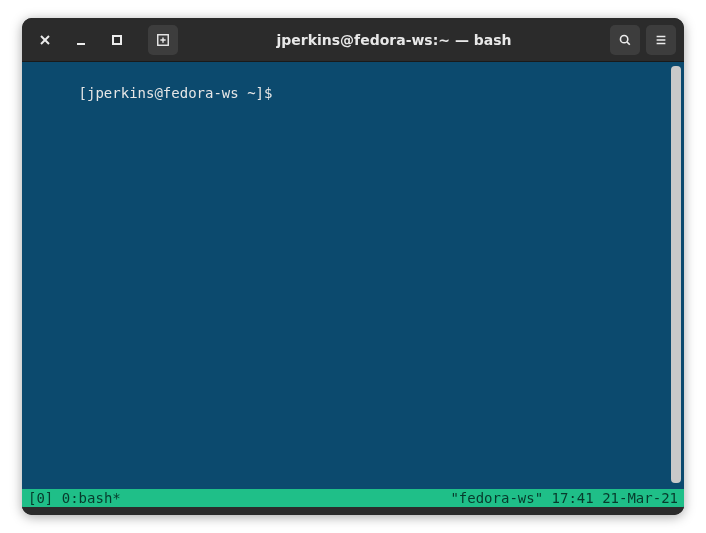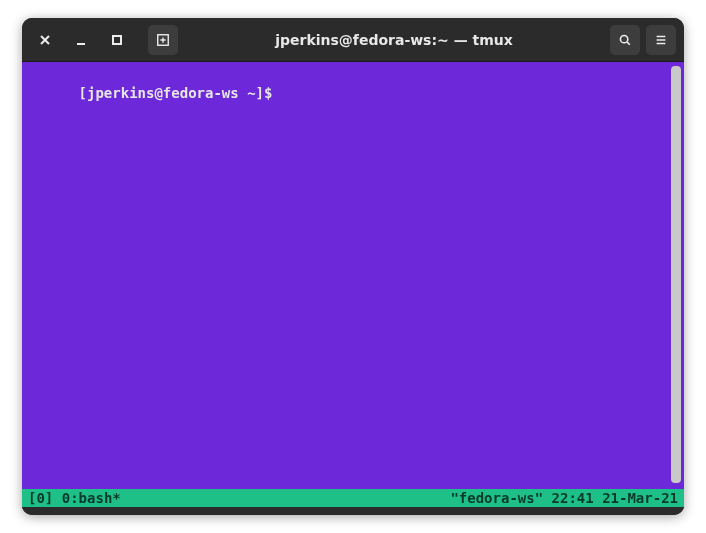--- a/index.html
+++ b/index.html
@@ -61,27 +61,26 @@
     .tb-right {
       display: flex;
       gap: 6px;
     }
     .tb-right .tb-btn {
       background: #3d3d3d;
     }
 
     .terminal-body {
       flex: 1;
-      background: #6d28d9;
+      background: #0c4a6e;
       color: #e6e6e6;
       font-size: 14px;
       line-height: 18px;
       display: flex;
       position: relative;
-      font-weight: bold;
     }
     .term-content {
       flex: 1;
       padding: 4px 6px 0 6px;
       white-space: pre;
       overflow: hidden;
     }
     .prompt-line { color: #e6e6e6; }
     .scrollbar {
       width: 10px;
@@ -137,21 +136,21 @@
       </svg>
     </div>
     <div class="tb-btn newtab">
       <svg viewBox="0 0 16 16">
         <rect x="2" y="2" width="12" height="12" fill="none" stroke="currentColor" stroke-width="1.6"></rect>
         <line x1="8" y1="5" x2="8" y2="11" stroke="currentColor" stroke-width="1.6"></line>
         <line x1="5" y1="8" x2="11" y2="8" stroke="currentColor" stroke-width="1.6"></line>
       </svg>
     </div>
 
-    <div class="tb-title">jperkins@fedora-ws:~ — tmux</div>
+    <div class="tb-title">jperkins@fedora-ws:~ — bash</div>
 
     <div class="tb-right">
       <div class="tb-btn">
         <svg viewBox="0 0 16 16">
           <circle cx="7" cy="7" r="4.2" fill="none" stroke="currentColor" stroke-width="1.8"></circle>
           <line x1="10.2" y1="10.2" x2="13.5" y2="13.5" stroke="currentColor" stroke-width="1.8"></line>
         </svg>
       </div>
       <div class="tb-btn">
         <svg viewBox="0 0 16 16">
@@ -165,18 +164,18 @@
 
   <div class="terminal-body">
     <div class="term-content">
       <span class="prompt-line">[jperkins@fedora-ws ~]$ </span>
     </div>
     <div class="scrollbar"></div>
 
     <div class="tmux-status">
       <span class="tmux-left">[0]</span><span> </span><span class="tmux-left">0:bash*</span>
       <span class="tmux-spacer"></span>
-      <span class="tmux-right">"fedora-ws"</span><span> </span><span class="tmux-right">22:41</span><span> </span><span class="tmux-right">21-Mar-21</span>
+      <span class="tmux-right">"fedora-ws"</span><span> </span><span class="tmux-right">17:41</span><span> </span><span class="tmux-right">21-Mar-21</span>
     </div>
   </div>
 
   <div class="window-bottom"></div>
 </div>
 
 </body></html>

